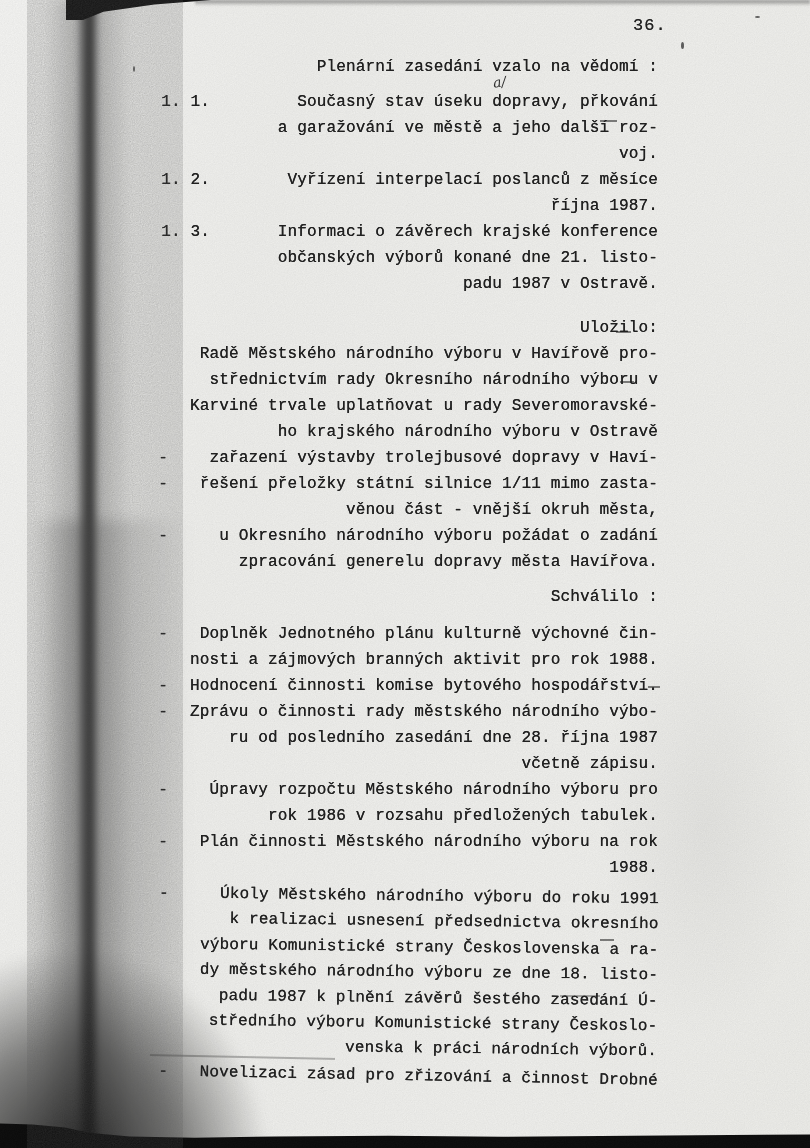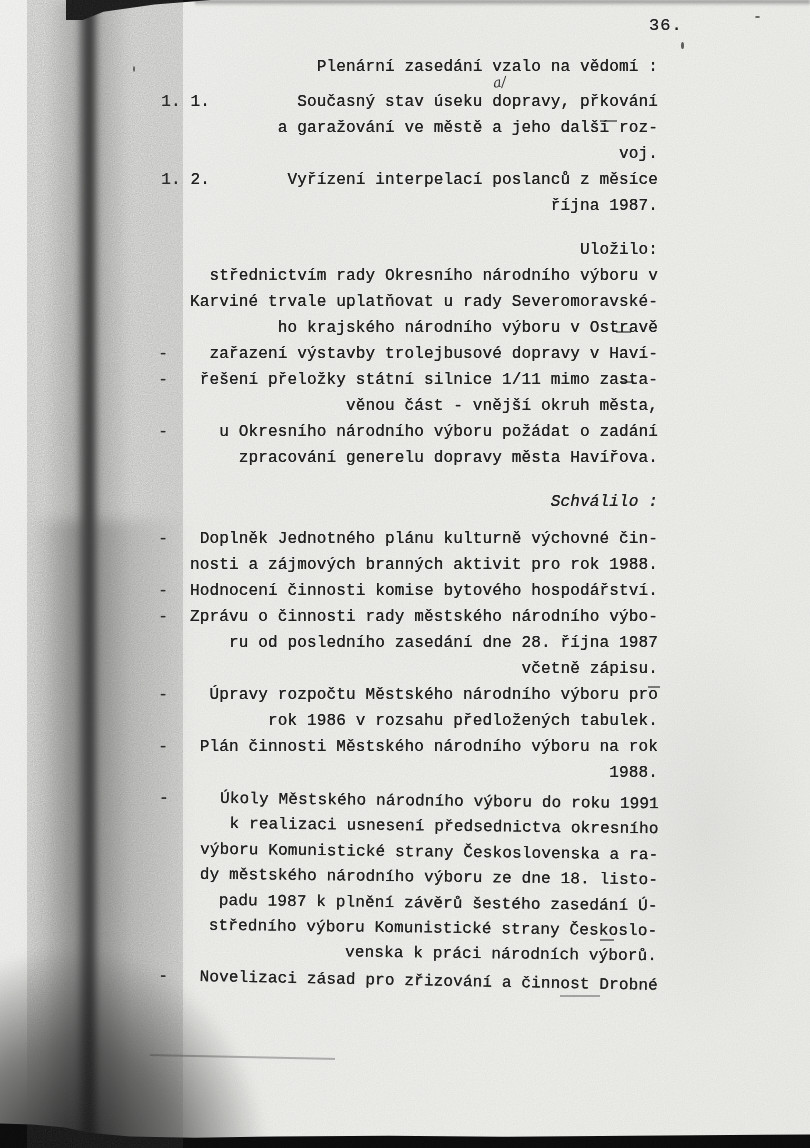--- a/index.html
+++ b/index.html
@@ -44,39 +44,39 @@
   .m5{left:600px;top:939px;width:14px;}
   .u1{left:150px;top:1056px;width:185px;transform:rotate(1.2deg);background:rgba(25,25,25,.30);}
   .u2{left:560px;top:995px;width:40px;background:rgba(25,25,25,.35);}
   .speck{background:rgba(30,30,30,.7);border-radius:50%;}
   .s1{left:681px;top:42px;width:3px;height:7px;}
   .s2{left:133px;top:66px;width:2px;height:6px;}
   .s3{left:755px;top:16px;width:5px;height:2px;}
   .grain{position:absolute;inset:0;pointer-events:none;}
   
   .page-number{
-    position:absolute;left:649px;top:16px;
+    position:absolute;left:633px;top:16px;
     font-size:17px;letter-spacing:1px;color:#1c1c1c;
     text-shadow:0 0 .6px rgba(20,20,20,.8);}
   .handwritten{
     position:absolute;left:493px;top:74px;
     font-family:"DejaVu Serif",serif;font-style:italic;
     font-size:14px;color:#2a2a2a;transform:rotate(-8deg);}
   
   .text-flow{
     position:absolute;left:148px;top:54px;width:510px;
     font-size:16px;line-height:26px;letter-spacing:.15px;color:#1b1b1b;
     text-shadow:0 0 .6px rgba(25,25,25,.85),.3px .3px .5px rgba(0,0,0,.25);text-align:right;}
   .item{display:flex;}
   .num{width:62px;flex:none;}
   .dash{width:20px;flex:none;}
   .ls{flex:1;}
   .h-intro{margin-bottom:9px;}
   .h-ulozilo{margin-top:18px;}
-  .h-schvalilo{margin-top:18px;margin-bottom:11px;font-style:italic;}
+  .h-schvalilo{margin-top:9px;margin-bottom:11px;}
   .tilt1{transform:rotate(0.7deg);transform-origin:0 50%;line-height:25.4px;}
   .tilt2{transform:rotate(1.1deg);transform-origin:0 50%;line-height:25.4px;}
 </style>
 </head>
 <body>
 
 <div class="page">
 
   <div class="artifact b-halo"></div>
   <div class="artifact b-core"></div>
@@ -110,22 +110,31 @@
           <div class="line">voj.</div>
         </div>
       </div>
       <div class="item numbered">
         <div class="num">1. 2.</div>
         <div class="ls">
           <div class="line">Vyřízení interpelací poslanců z měsíce</div>
           <div class="line">října 1987.</div>
         </div>
       </div>
+      <div class="item numbered">
+        <div class="num">1. 3.</div>
+        <div class="ls">
+          <div class="line">Informaci o závěrech krajské konference</div>
+          <div class="line">občanských výborů konané dne 21. listo-</div>
+          <div class="line">padu 1987 v Ostravě.</div>
+        </div>
+      </div>
       <div class="line heading h-ulozilo">Uložilo:</div>
       <div class="para">
+        <div class="line">Radě Městského národního výboru v Havířově pro-</div>
         <div class="line">střednictvím rady Okresního národního výboru v</div>
         <div class="line">Karviné trvale uplatňovat u rady Severomoravské-</div>
         <div class="line">ho krajského národního výboru v Ostravě</div>
       </div>
       <div class="item dashed">
         <div class="dash">-</div>
         <div class="ls">
           <div class="line">zařazení výstavby trolejbusové dopravy v Haví-</div>
         </div>
       </div>

